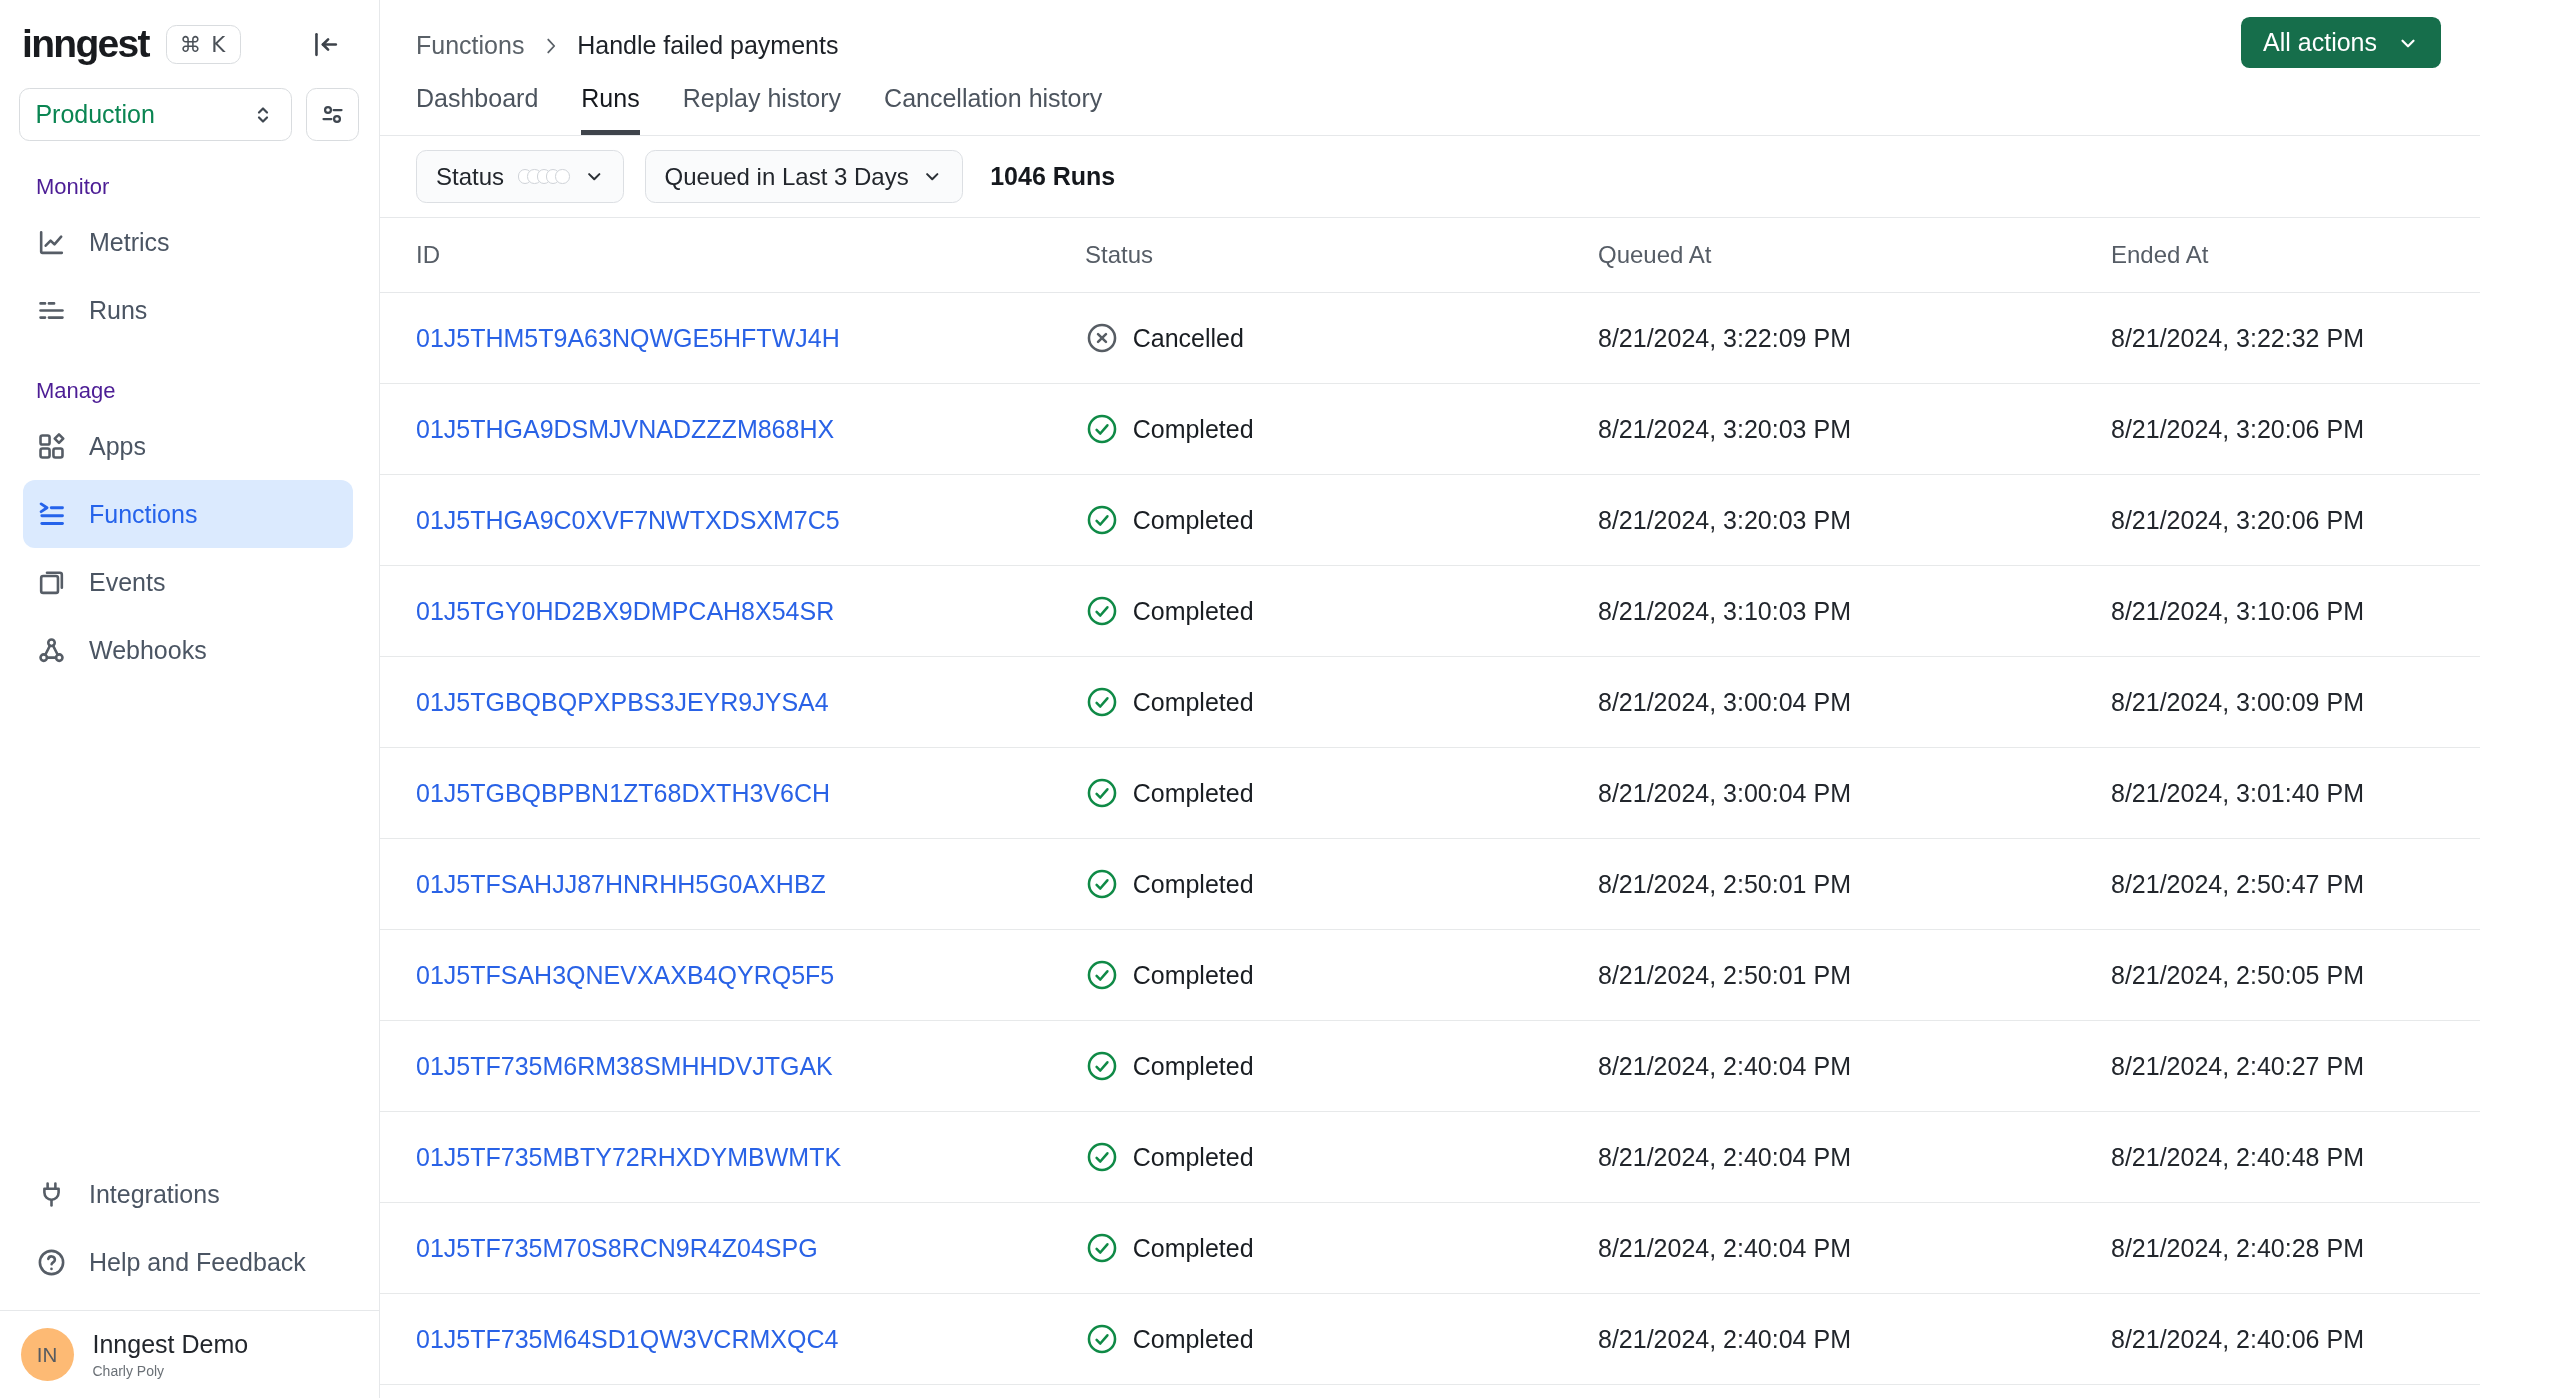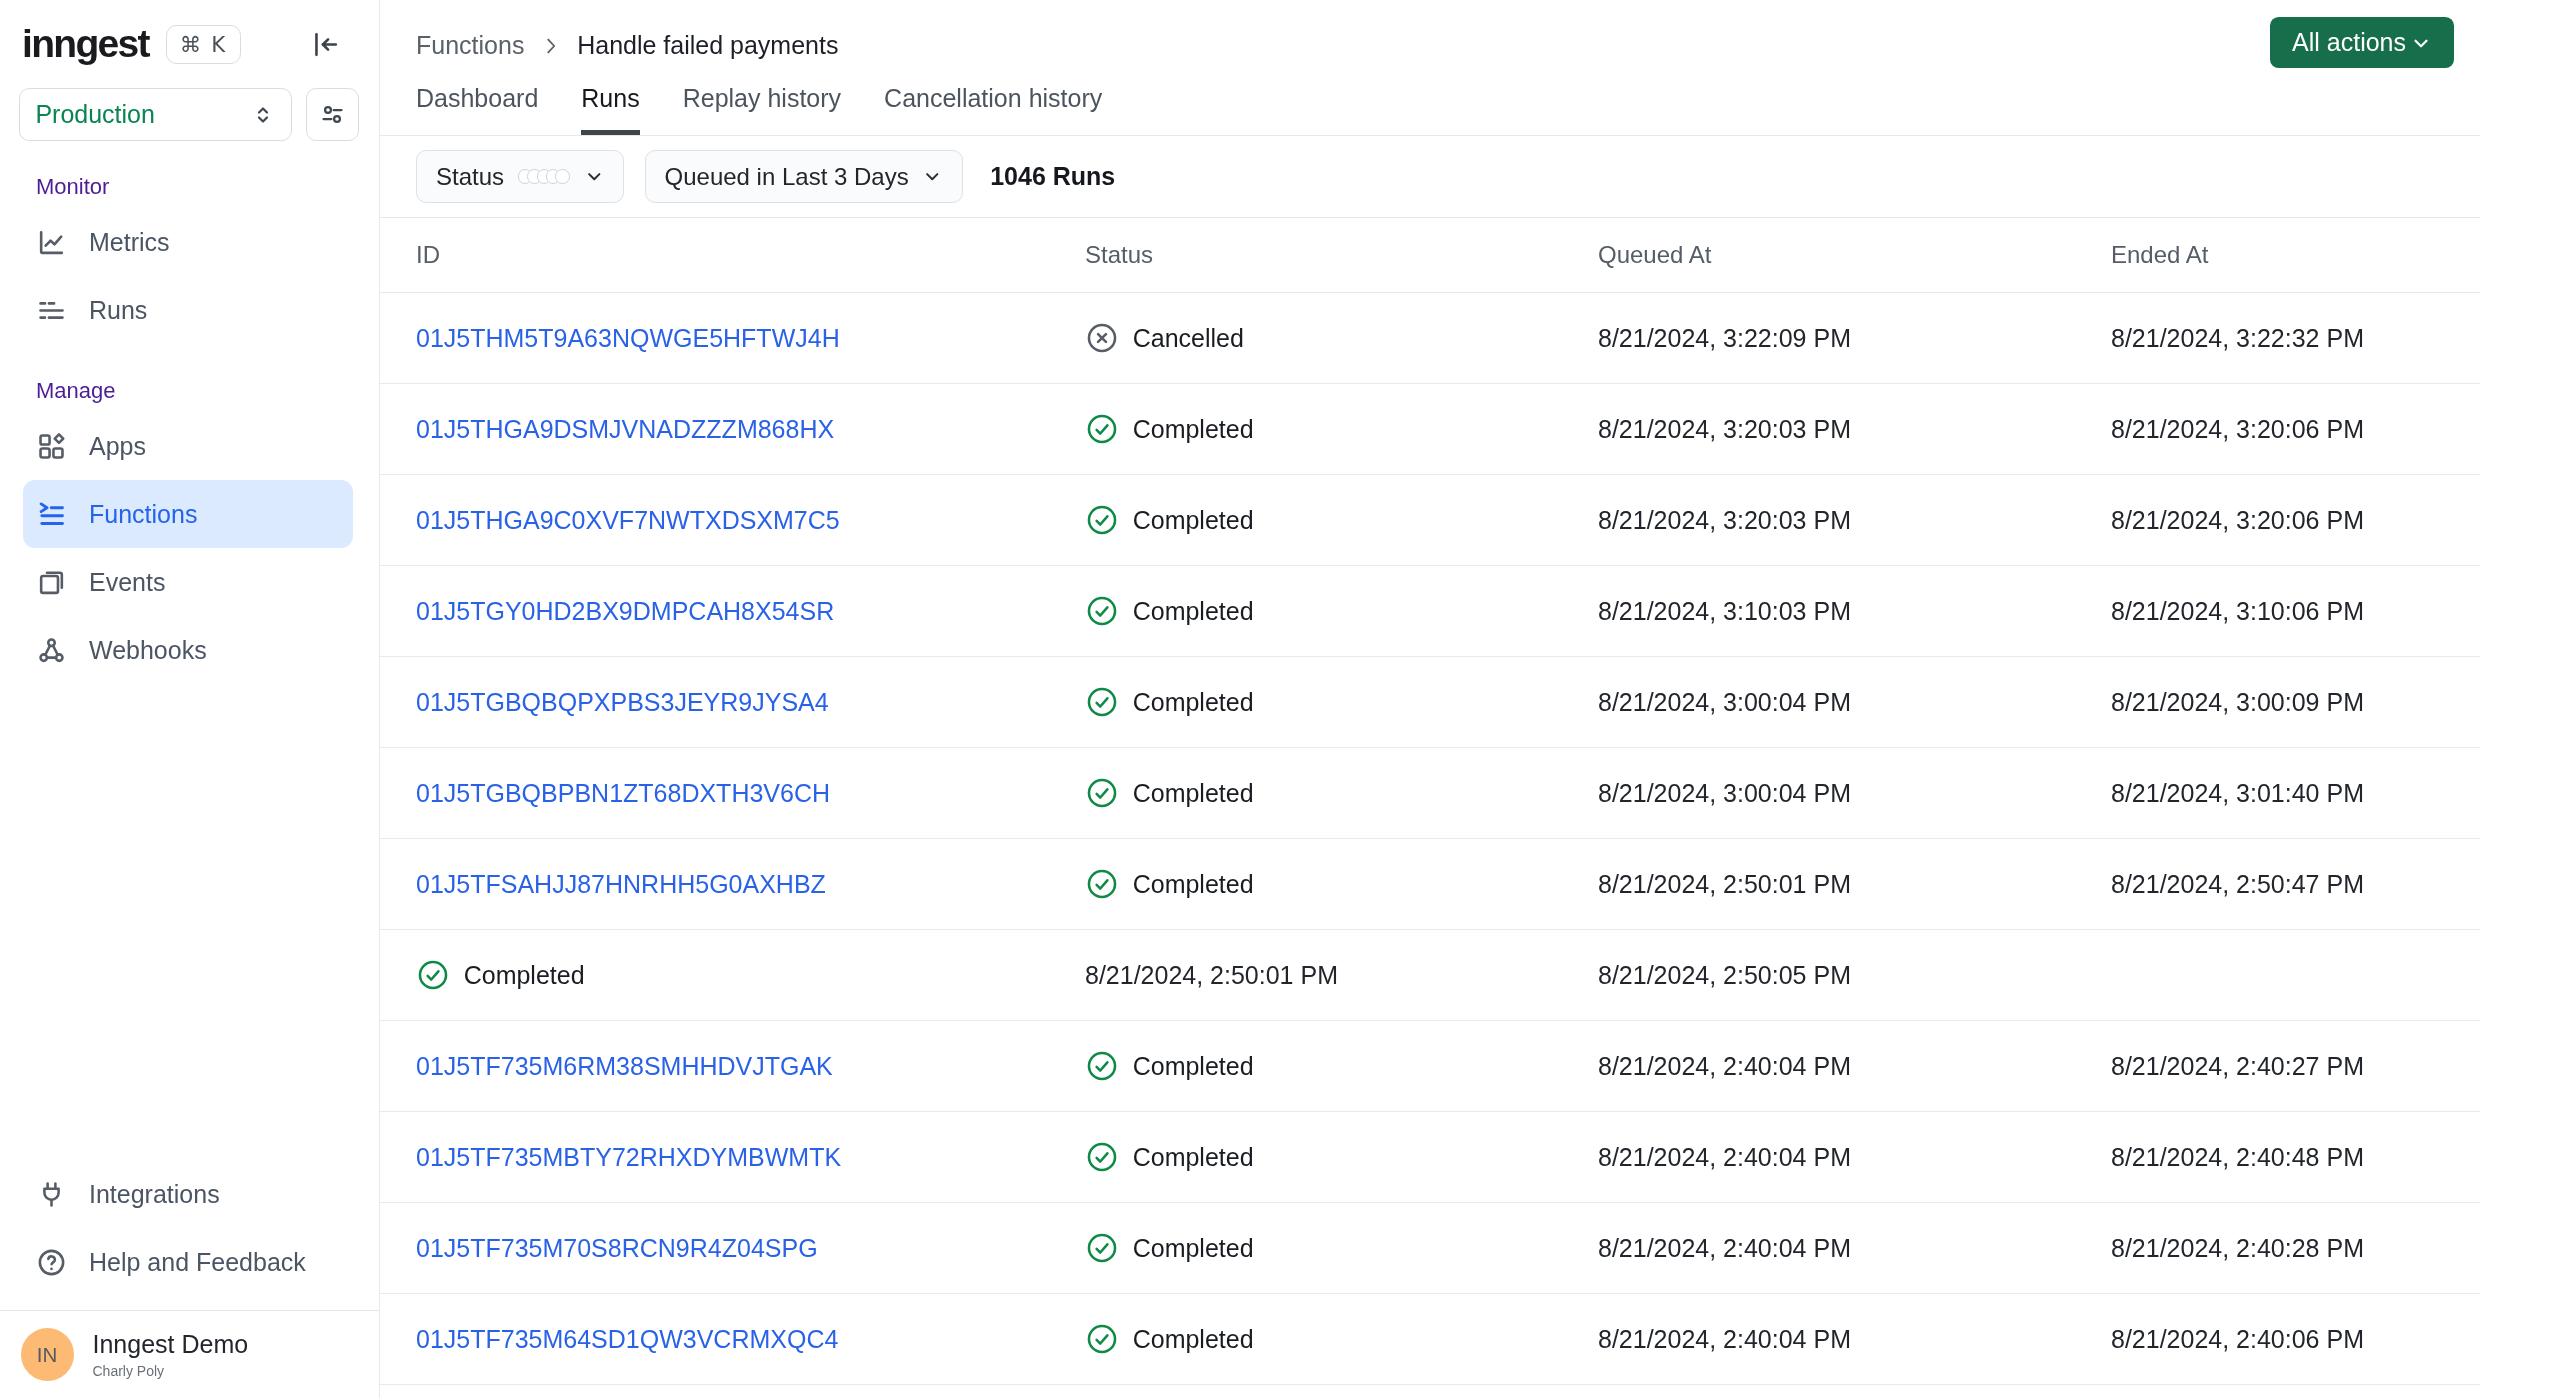--- a/index.html
+++ b/index.html
@@ -35,23 +35,23 @@
     font-size:20.5px; display:flex; align-items:center; justify-content:center; }
   .user-org { font-size:25px; color:#22262c; }
   .user-name { font-size:14px; color:#6a7076; margin-top:3.4px; }
 
   
   .main { flex:1; position:relative; display:flex; flex-direction:column; min-width:0; }
   .crumb-row { display:flex; align-items:center; gap:15.4px; padding:26px 0 0 36px; height:65px; }
   .crumb-root { font-size:25px; color:#5a6168; cursor:pointer; }
   .crumb-sep { color:#5a6168; display:flex; }
   .crumb-current { font-size:25px; color:#1d2127; }
-  .actions-btn { position:absolute; top:17px; right:26px; height:51px; background:#166e4b;
+  .actions-btn { position:absolute; top:17px; right:39px; height:51px; background:#166e4b;
     color:#fff; border:none; border-radius:8.6px; padding:0 22px; font-size:25px; font-weight:500;
-    display:flex; align-items:center; gap:4px; cursor:pointer; font-family:inherit; }
+    display:flex; align-items:center; gap:20px; cursor:pointer; font-family:inherit; }
   .tabs-row { display:flex; gap:43px; padding-left:36px; margin-top:19px;
     border-bottom:1.7px solid #e6e8ea; }
   .tab { font-size:25px; color:#4c545e; padding-bottom:17px; cursor:pointer;
     border-bottom:5.1px solid transparent; }
   .tab.active { color:#15181d; font-weight:500; border-bottom-color:#3f444b; }
 
   .filter-row { display:flex; align-items:center; gap:20.5px; padding-left:36px; height:82px;
     border-bottom:1.7px solid #e6e8ea; }
   .filter-btn { height:53px; border:1.7px solid #dcdfe3; background:#fafbfc; border-radius:10.3px;
     display:flex; align-items:center; gap:13.7px; padding:0 19px; font-size:24px; font-weight:500;
@@ -383,20 +383,21 @@
                 <path d="M8.2 12.6l2.6 2.6 5-5.8"></path>
               </svg>
 
             </span>
             <span class="status-label">Completed</span>
           </div>
           <div class="ts">8/21/2024, 2:50:01 PM</div>
           <div class="ts">8/21/2024, 2:50:47 PM</div>
         </div>
         <div class="trow status-completed">
+          <div><a class="run-id">01J5TFSAH3QNEVXAXB4QYRQ5F5</a></div>
           <div class="status-cell">
             <span class="sicon">
               <svg class="icon-check" width="34" height="34" viewBox="0 0 24 24" fill="none" stroke="currentColor" stroke-width="1.8" stroke-linecap="round" stroke-linejoin="round">
                 <circle cx="12" cy="12" r="9.2"></circle>
                 <path d="M8.2 12.6l2.6 2.6 5-5.8"></path>
               </svg>
 
             </span>
             <span class="status-label">Completed</span>
           </div>

